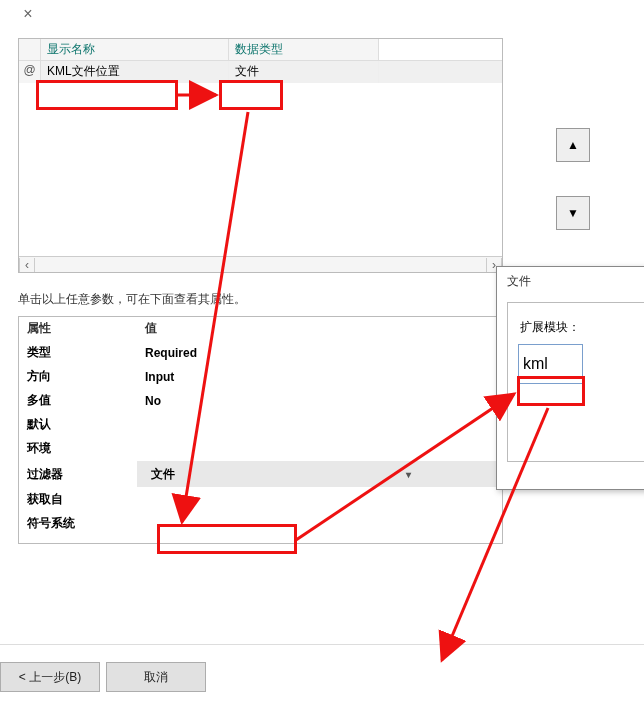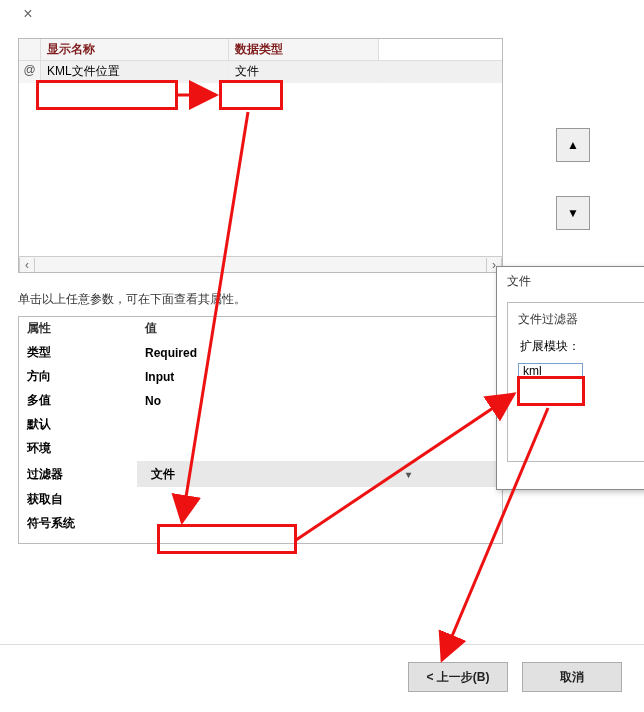--- a/index.html
+++ b/index.html
@@ -9,21 +9,21 @@
   .titlebar { height: 28px; display: flex; align-items: center; padding: 0 8px; color: #888; }
   .titlebar-title { flex: 1; }
   .titlebar-close { width: 40px; text-align: center; color: #666; font-size: 16px; }
 
   .content { padding: 10px 18px 0 18px; }
 
   
   .grid-wrap { border: 1px solid #bbb; width: 485px; height: 235px; position: relative; background: #fff; }
   .grid-head { display: flex; height: 22px; border-bottom: 1px solid #ddd; }
   .grid-head .rowhdr { width: 22px; border-right: 1px solid #ddd; background: #f5f5f5; }
-  .grid-head .col { border-right: 1px solid #ddd; padding: 2px 6px; background: #f5f5f5; color: #7f1d1d; font-weight: bold; }
+  .grid-head .col { border-right: 1px solid #ddd; padding: 2px 6px; background: #f5f5f5; color: #0f766e; }
   .col-a { width: 188px; }
   .col-b { width: 150px; }
   .grid-row { display: flex; height: 22px; background: #f0f0f0; }
   .grid-row .rowhdr { width: 22px; border-right: 1px solid #ddd; text-align: center; color: #555; background: #f5f5f5; padding-top:2px;}
   .grid-row .cell { border-right: 1px solid #eee; padding: 2px 6px; }
   .grid-row .cell.col-a { width: 188px; }
   .grid-row .cell.col-b { width: 150px; }
   .grid-scroll { position: absolute; bottom: 0; left: 0; right: 0; height: 16px; border-top: 1px solid #ccc; display: flex; align-items: center; background: #f5f5f5; }
   .grid-scroll .sc-left, .grid-scroll .sc-right { width: 16px; text-align: center; color: #666; border-right:1px solid #ccc; border-left:1px solid #ccc;}
 
@@ -40,29 +40,29 @@
   .ptable { width: 100%; border-collapse: collapse; }
   .ptable td { padding: 3px 8px; font-size: 12px; border-bottom: 1px solid #fff; }
   .ptable tr:first-child td { background: #fff; color: #333; }
   .ptable td:first-child { width: 118px; }
   .filter-cell { background: #e8e8e8; position: relative; }
   .filter-cell .combo { display: flex; align-items: center; justify-content: space-between; width: 270px; height: 20px; padding: 0 4px 0 6px; background: #e8e8e8; }
   .filter-cell .chev { color: #555; font-size: 10px; }
 
   
   .divider { position: absolute; left: 0; right: 0; top: 644px; height: 1px; background: #ddd; }
-  .bottom-bar { position: absolute; left: 0; right: 0; top: 662px; display: flex; justify-content: flex-end; gap: 14px; padding-right: 22px; font-weight: bold; }
+  .bottom-bar { position: absolute; left: 0; right: 0; top: 662px; display: flex; justify-content: flex-start; gap: 6px; padding-right: 22px; }
   .btn { min-width: 100px; height: 30px; border: 1px solid #adadad; background: #e1e1e1; display: flex; align-items: center; justify-content: center; color: #222; }
 
   
   .popup { position: absolute; left: 496px; top: 266px; width: 160px; height: 224px; background: #fff; border: 1px solid #888; box-shadow: 2px 2px 6px rgba(0,0,0,.25); padding: 6px 10px 10px 10px; }
   .popup-title { color: #333; padding-bottom: 6px; }
   .popup-inner { border: 1px solid #bbb; height: 160px; margin-top: 6px; padding: 8px 10px; }
   .popup-sub { color: #333; margin-bottom: 10px; }
-  .kml-input { width: 65px; height: 16px; border: 1px solid #7a9fcd; padding: 0 4px; font-size: 12px; }
+  .kml-input { width: 65px; height: 40px; border: 1px solid #7a9fcd; padding: 0 4px; font-size: 16px; }
 
   
   .redbox { position: absolute; border: 3px solid #e11; pointer-events: none; }
   svg.anno { position: absolute; left: 0; top: 0; width: 644px; height: 712px; pointer-events: none; }
 </style>
 </head>
 <body>
 
 <div class="titlebar">
   <span class="titlebar-close">×</span>
@@ -146,21 +146,20 @@
       </tr>
     </tbody>
       </table>
   </div>
 
 </div>
 
 <div class="popup">
   <div class="popup-title">文件</div>
   <div class="popup-inner">
-    <div class="popup-sub">文件过滤器</div>
     <div style="margin:8px 0 8px 2px;">扩展模块：</div>
     <input class="kml-input" value="kml" style="">
   </div>
 </div>
 
 <div class="divider"></div>
 
 <div class="bottom-bar">
   <div class="btn">&lt; 上一步(B)</div>
   <div class="btn">取消</div>

